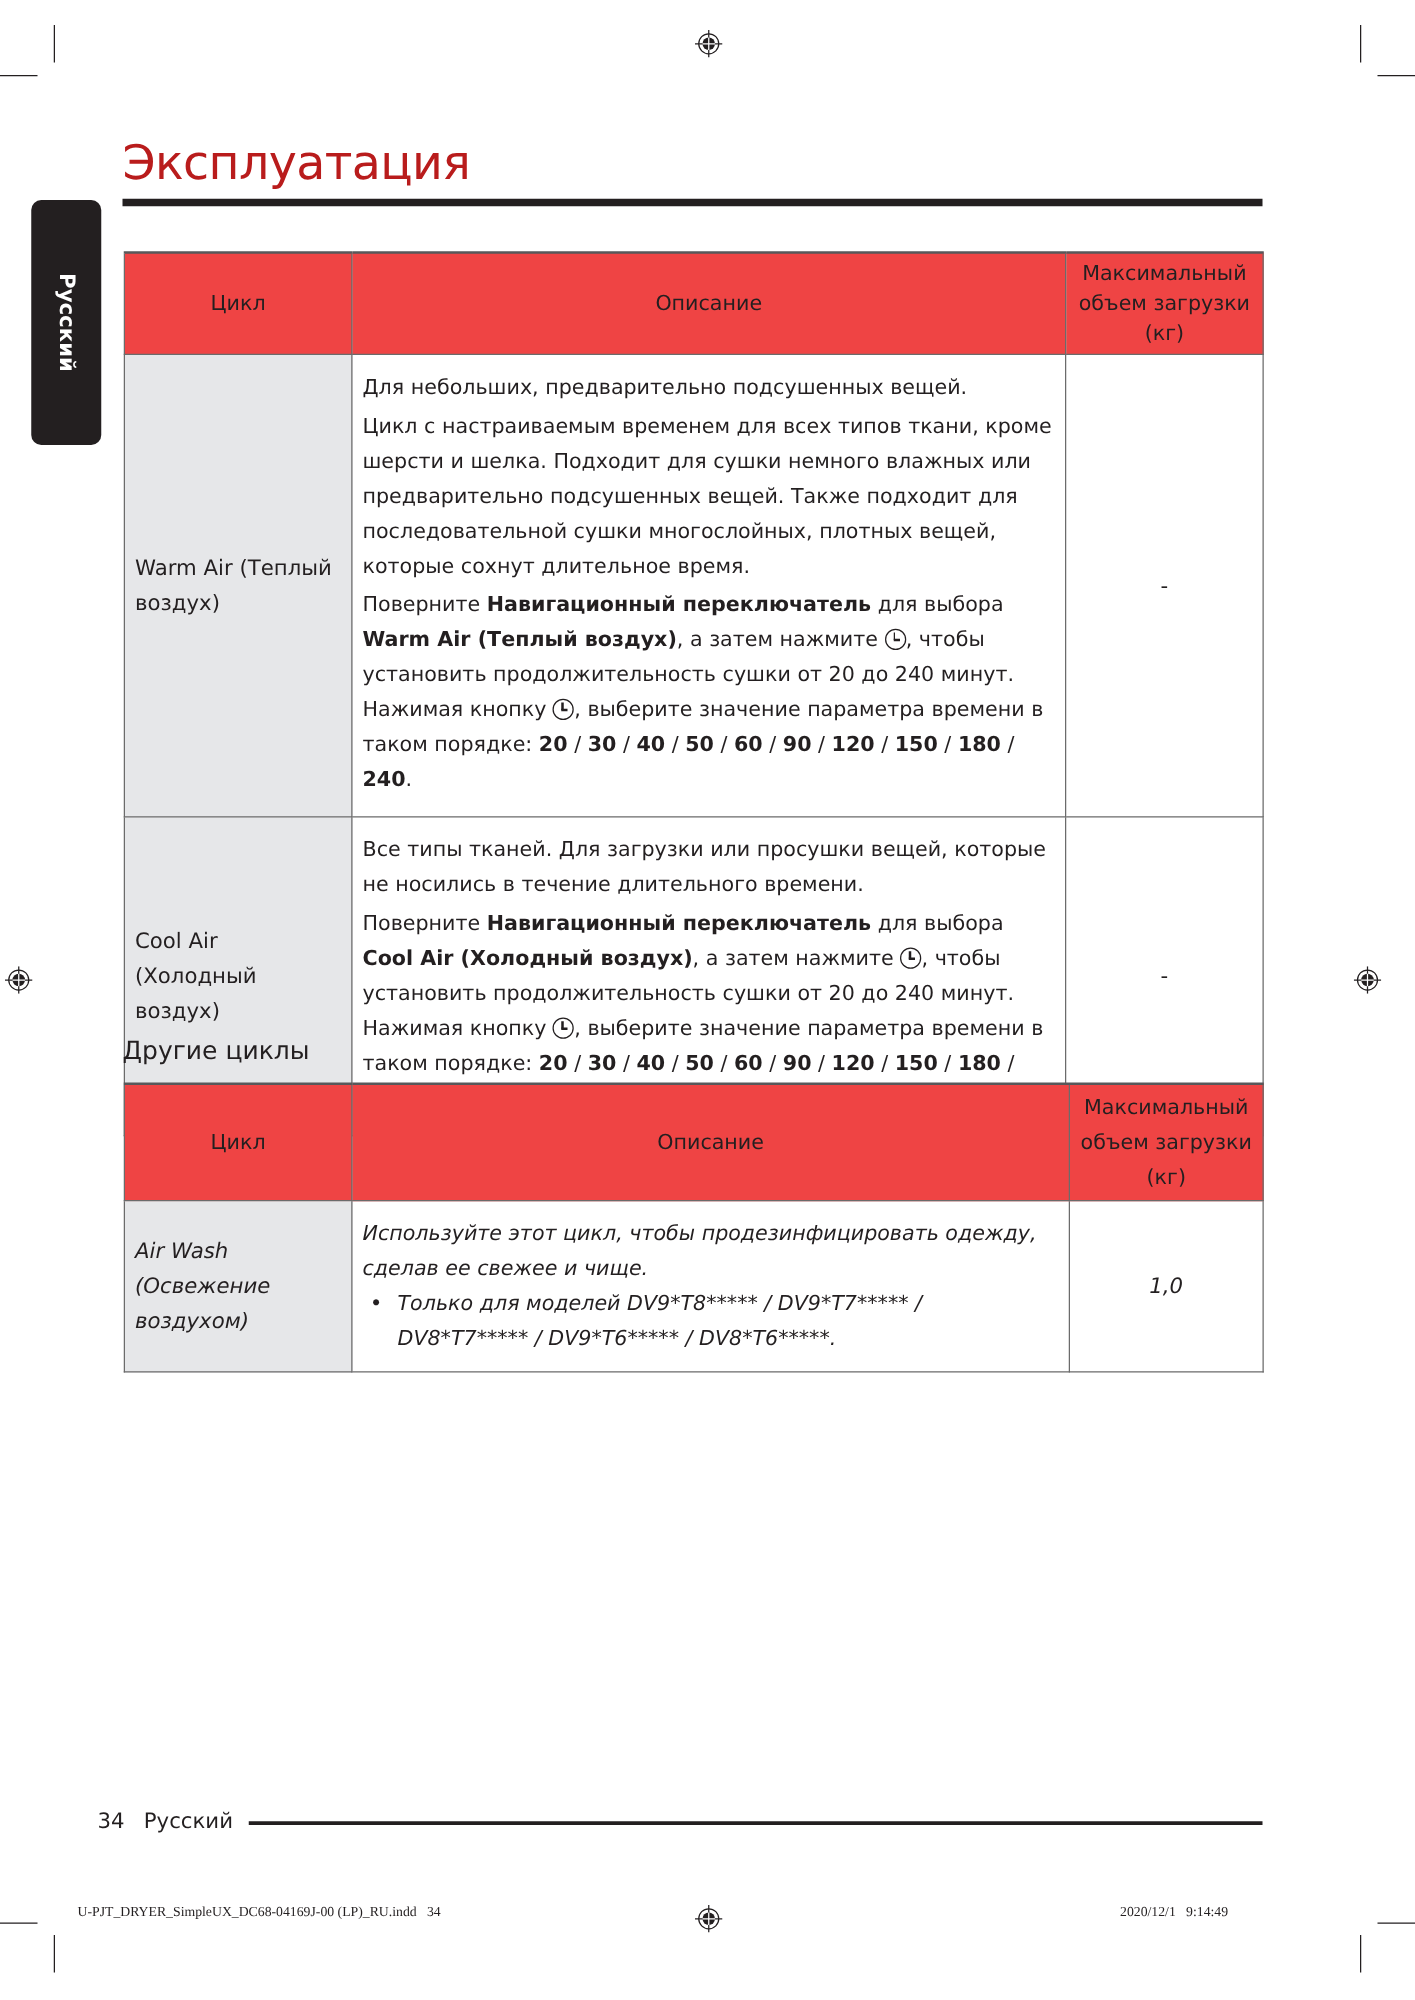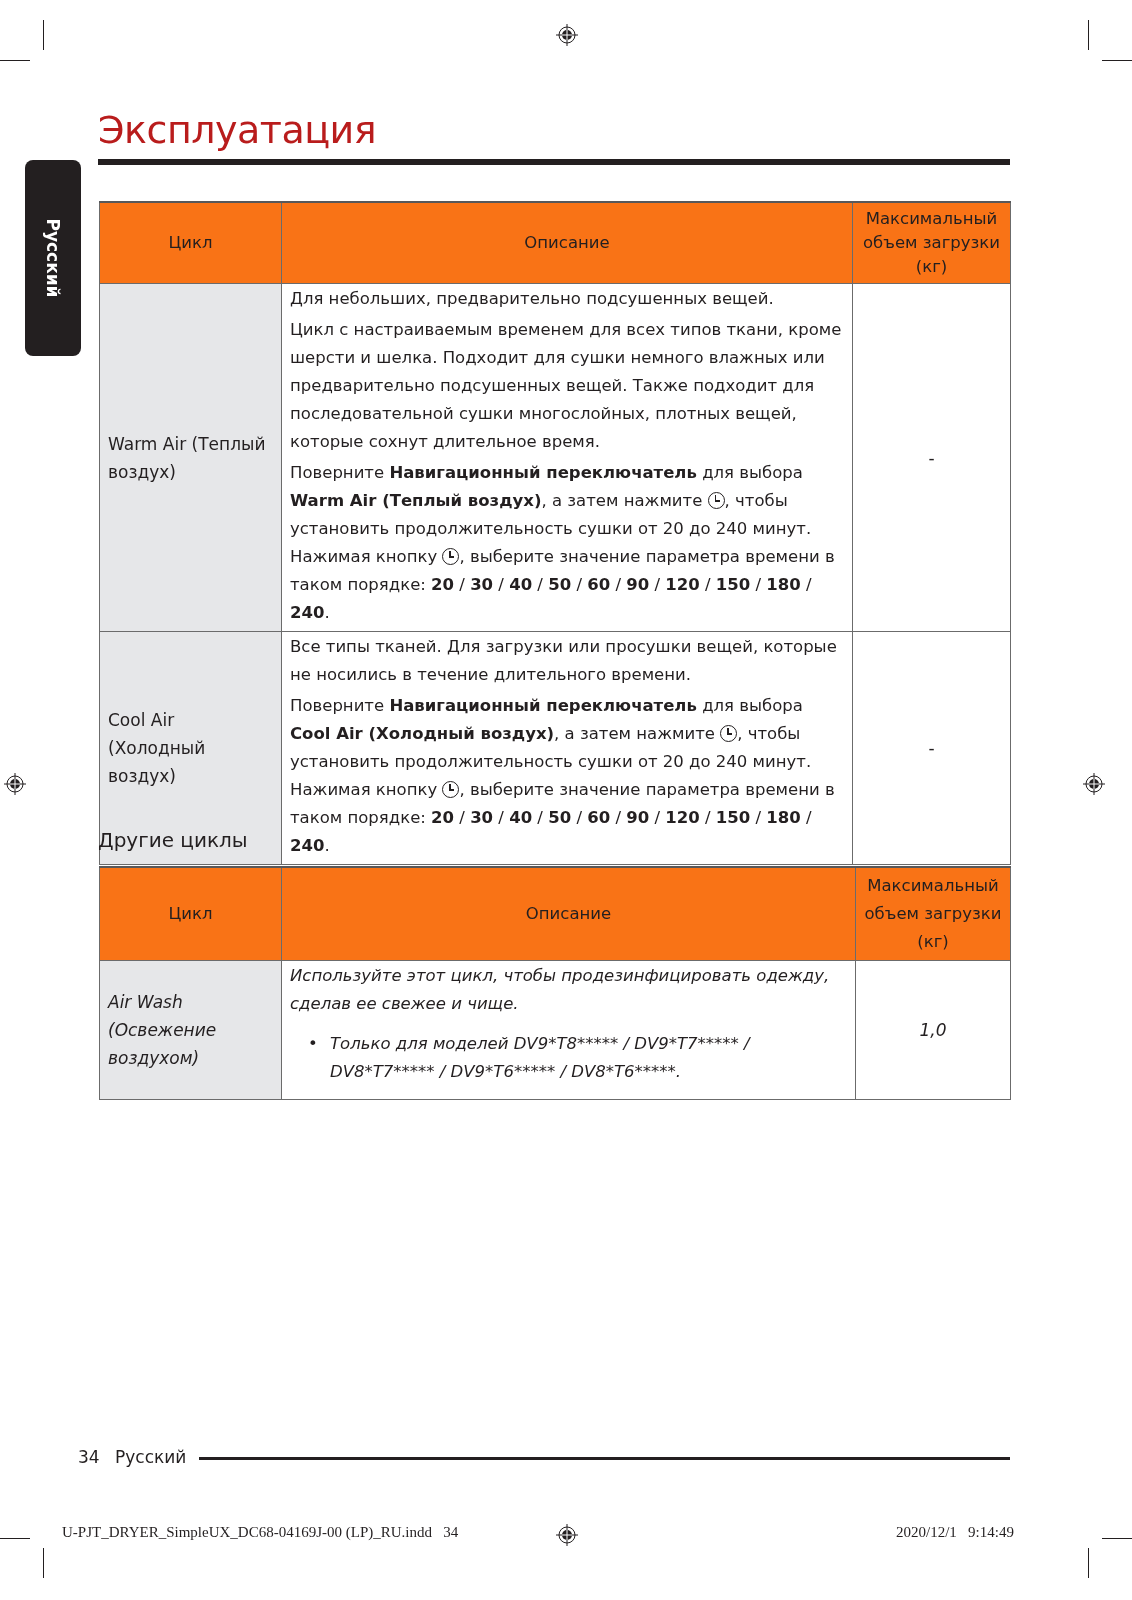--- a/index.html
+++ b/index.html
@@ -7,37 +7,37 @@
          font-family:"DejaVu Sans", "Liberation Sans", sans-serif; color:#231f20; }
   .crop { position:absolute; background:#231f20; }
   .reg { position:absolute; width:22px; height:22px; }
   .title { position:absolute; left:98px; top:108px; font-size:38px; font-weight:normal; letter-spacing:-0.5px; margin:0; color:#b91c1c; }
   .title-rule { position:absolute; left:98px; top:159px; width:912px; height:6px; background:#231f20; }
   .lang-tab { position:absolute; left:25px; top:160px; width:56px; height:196px; background:#231f20; border-radius:8px; }
   .lang-tab span { position:absolute; left:50%; top:50%; transform:translate(-50%,-50%) rotate(90deg); color:#fff; font-size:17px; font-weight:bold; white-space:nowrap; }
   table { border-collapse:collapse; position:absolute; left:99px; width:911px; table-layout:fixed; font-size:17px; }
   table th, table td { border:1px solid #6b6b6b; vertical-align:middle; }
   table tr:first-child th { border-top:2px solid #58585a; }
-  table th { background:#f97316; font-weight:normal; text-align:center; line-height:24px; padding:4px 6px; font-size:16.5px; }
+  table th { background:#ef4444; font-weight:normal; text-align:center; line-height:24px; padding:4px 6px; font-size:16.5px; }
   td.cycle { background:#e6e7e9; padding:0 8px; line-height:28px; font-size:17px; }
-  td.desc { padding:1px 8px; font-size:16.5px; line-height:28px; }
+  td.desc { padding:12px 8px; font-size:16.5px; line-height:28px; }
   td.desc p { margin:0 0 3px 0; }
   td.load { text-align:center; font-size:17px; }
   b { font-weight:bold; }
   .clock { display:inline-block; width:17px; height:17px; border:1.5px solid #231f20; border-radius:50%; position:relative; vertical-align:-3px; box-sizing:border-box; }
   .clock::before { content:""; position:absolute; left:6px; top:2px; width:1.5px; height:6px; background:#231f20; }
   .clock::after { content:""; position:absolute; left:6px; top:7px; width:5px; height:1.5px; background:#231f20; }
   .section-h { position:absolute; left:98px; top:828px; font-size:20px; margin:0; font-weight:normal;text-align:right; }
-  ul.bul { margin:12px; padding-left:28px; }
+  ul.bul { margin:0; padding-left:28px; }
   ul.bul li { list-style:none; position:relative; }
   ul.bul li::before { content:"•"; position:absolute; left:-22px; }
   .footer-num { position:absolute; left:78px; top:1447px; font-size:17px; }
   .footer-lang { position:absolute; left:115px; top:1447px; font-size:17px; }
   .footer-rule { position:absolute; left:199px; top:1457px; width:811px; height:3px; background:#231f20; }
-  .slug { position:absolute; top:1524px; font-family:"Liberation Serif", serif; font-size:15px; color:#231f20; }
+  .slug { position:absolute; top:1524px; font-family:"Liberation Serif", serif; font-size:11px; color:#231f20; }
 </style>
 </head>
 <body>
 
 <div class="crop" style="left:43px;top:20px;width:1px;height:30px;"></div>
 <div class="crop" style="left:0;top:60px;width:30px;height:1px;"></div>
 <div class="crop" style="left:1088px;top:20px;width:1px;height:30px;"></div>
 <div class="crop" style="left:1102px;top:60px;width:30px;height:1px;"></div>
 <div class="crop" style="left:43px;top:1548px;width:1px;height:30px;"></div>
 <div class="crop" style="left:0;top:1538px;width:30px;height:1px;"></div>

